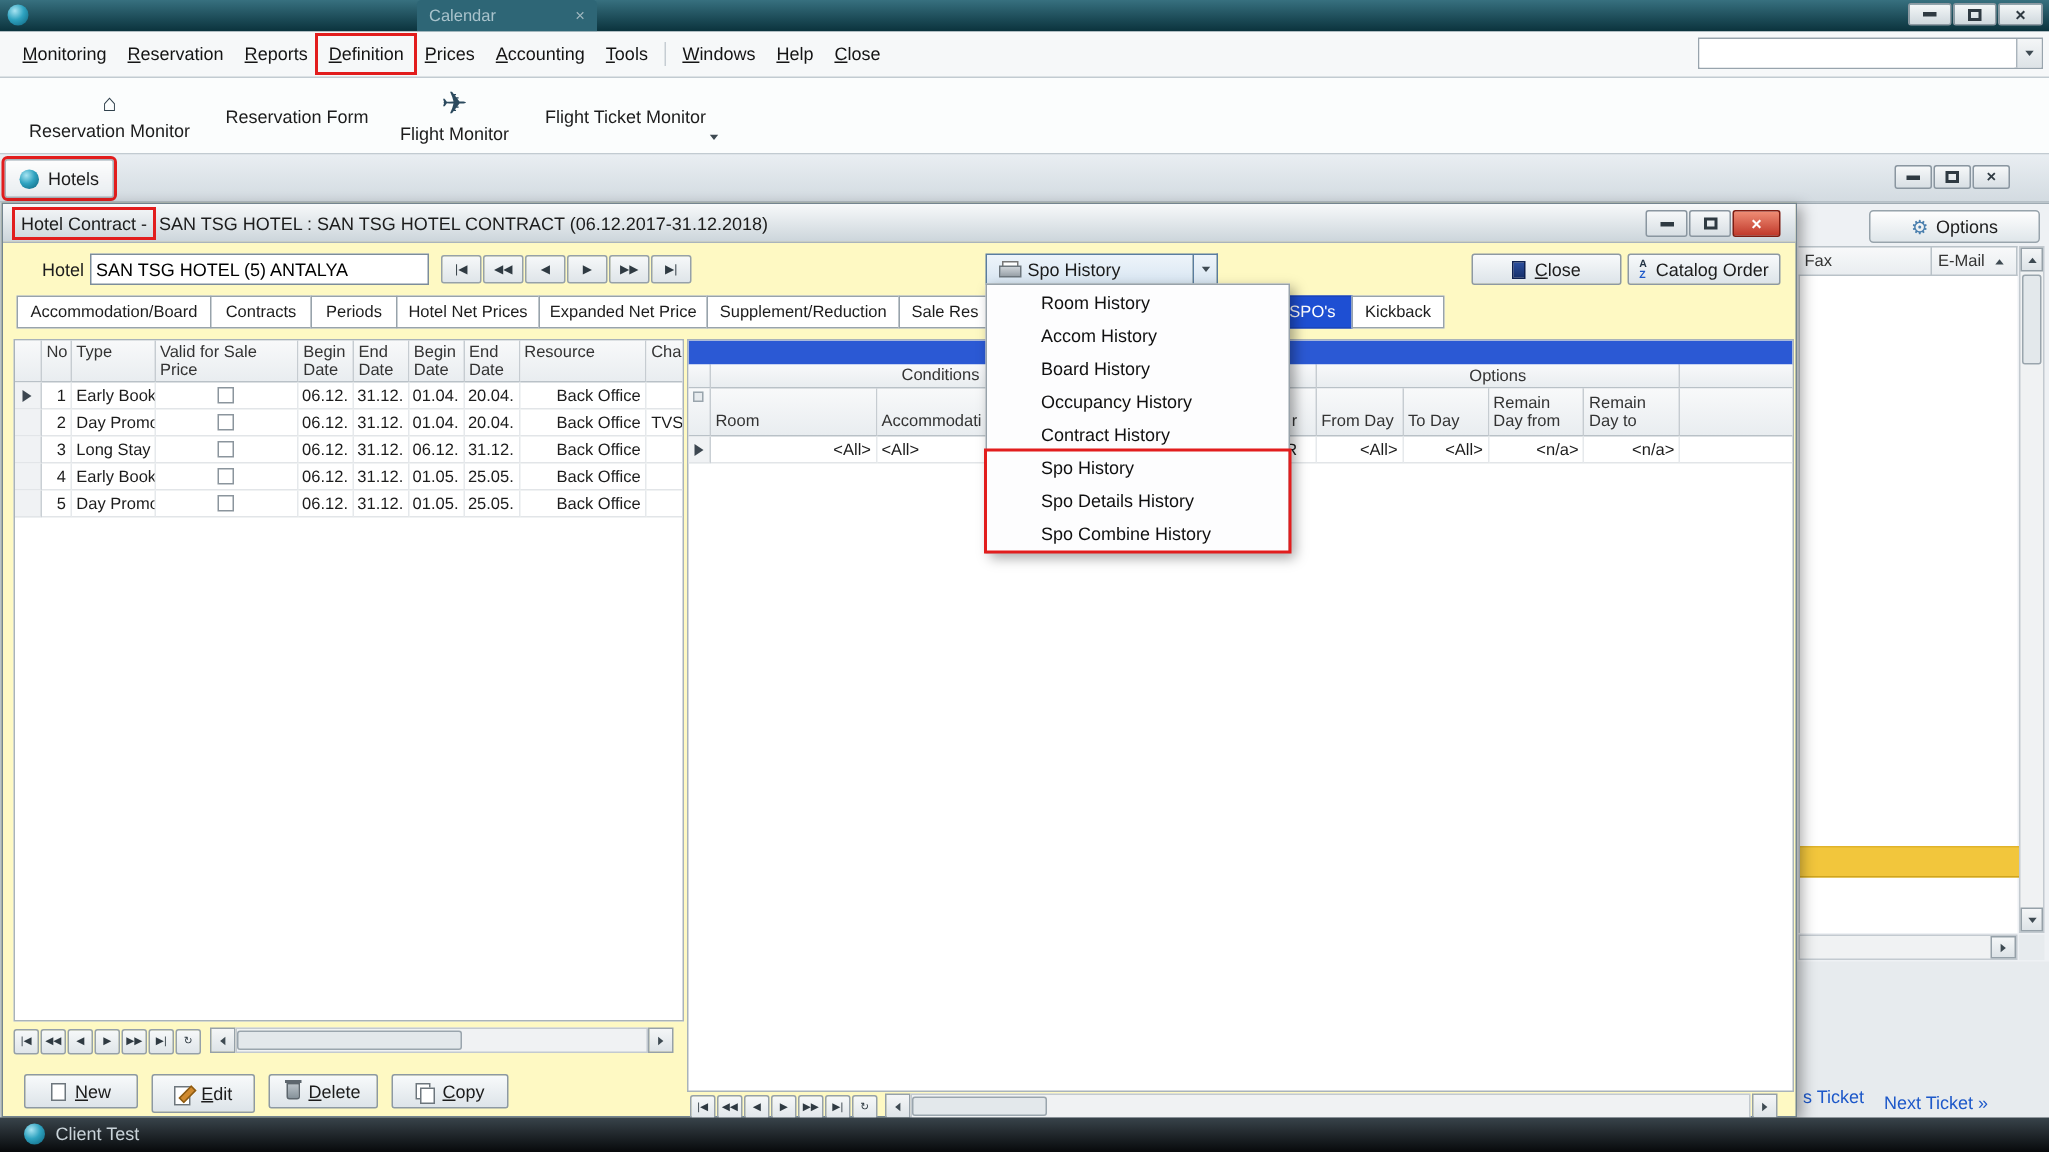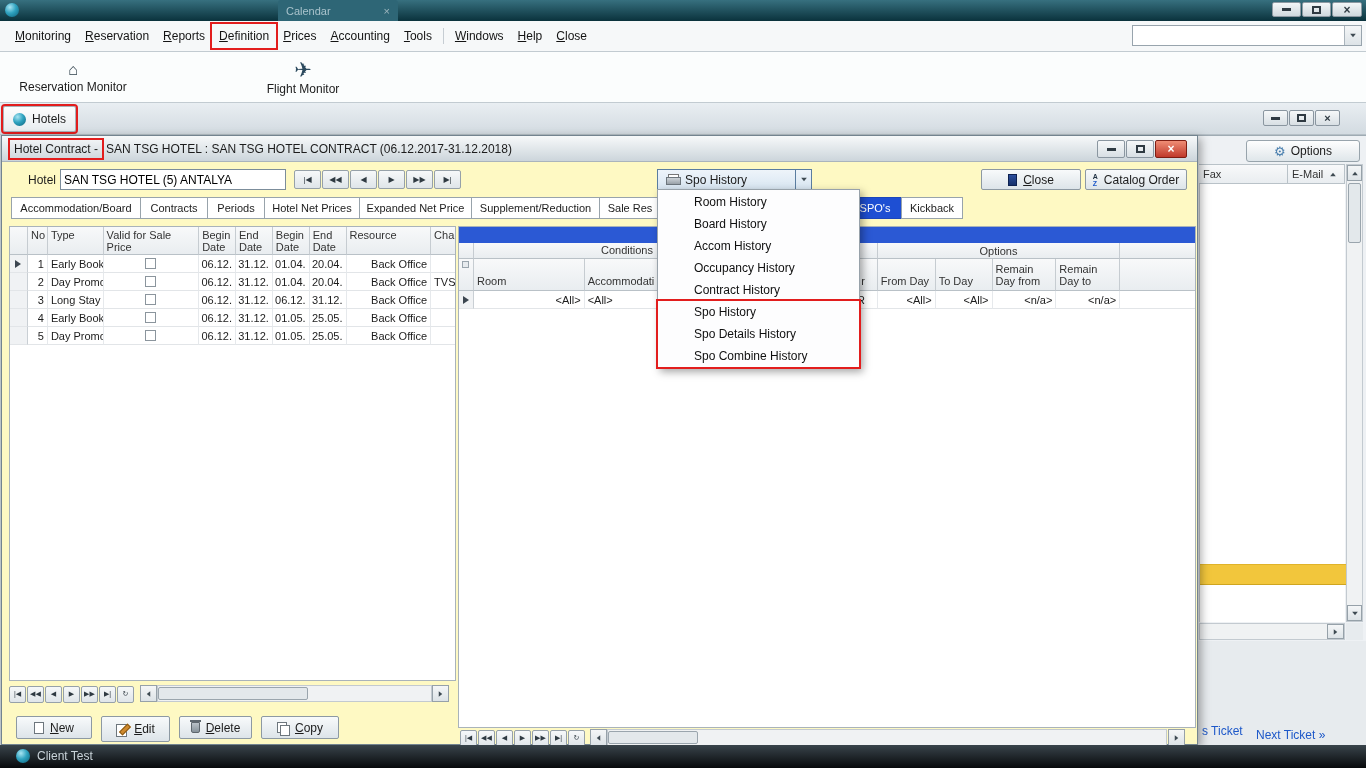--- a/index.html
+++ b/index.html
@@ -152,23 +152,30 @@
           <span class="t-d t-sm"></span>
         </div>
     </div>
   </div>
 
   <div class="abs toolbar">
     <div class="tbtn" style="left:8px;width:130px">
       <span class="tb-ico">⌂</span>
       <span>Reservation Monitor</span>
     </div>
+    <div class="tbtn" style="left:142px;width:112px">
+      <span>Reservation Form</span>
+    </div>
     <div class="tbtn" style="left:258px;width:90px">
       <span class="plane">✈</span>
       <span>Flight Monitor</span>
+    </div>
+    <div class="tbtn" style="left:352px;width:130px">
+      <span>Flight Ticket Monitor</span>
+      <span class="abs t-d t-sm" style="right:2px;bottom:6px"></span>
     </div>
   </div>
 
   <div class="abs hotelsbar">
     <div class="abs hotels-tab red-outline" style="left:3px;top:3px">
       <span class="sphere" style="width:13px;height:13px;margin-right:6px"></span>
       <span>Hotels</span>
     </div>
     <div class="abs mdibtn" style="left:1263px;top:7px">
         <span class="g-min"></span>
@@ -430,22 +437,22 @@
     <div class="abs sb-track" style="left:605px;top:593px;width:560px;height:17px">
       <div class="sb-thumb" style="left:0;width:90px"></div>
     </div>
     <div class="abs sb-btn" style="left:1166px;top:593px;width:17px;height:17px">
         <span class="t-r t-sm"></span>
       </div>
   </div>
 
   <div class="abs menu-pop">
     <div class="mi">Room History</div>
+    <div class="mi">Accom History</div>
     <div class="mi">Board History</div>
-    <div class="mi">Accom History</div>
     <div class="mi">Occupancy History</div>
     <div class="mi">Contract History</div>
     <div class="mi-redwrap">
       <div class="mi">Spo History</div>
       <div class="mi">Spo Details History</div>
       <div class="mi">Spo Combine History</div>
     </div>
   </div>
 
   <div class="abs bottombar">

